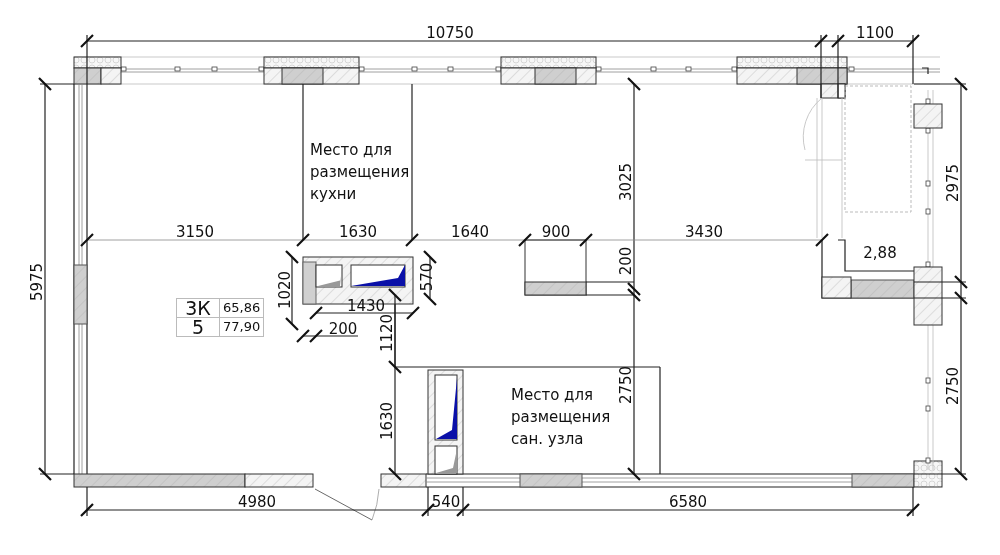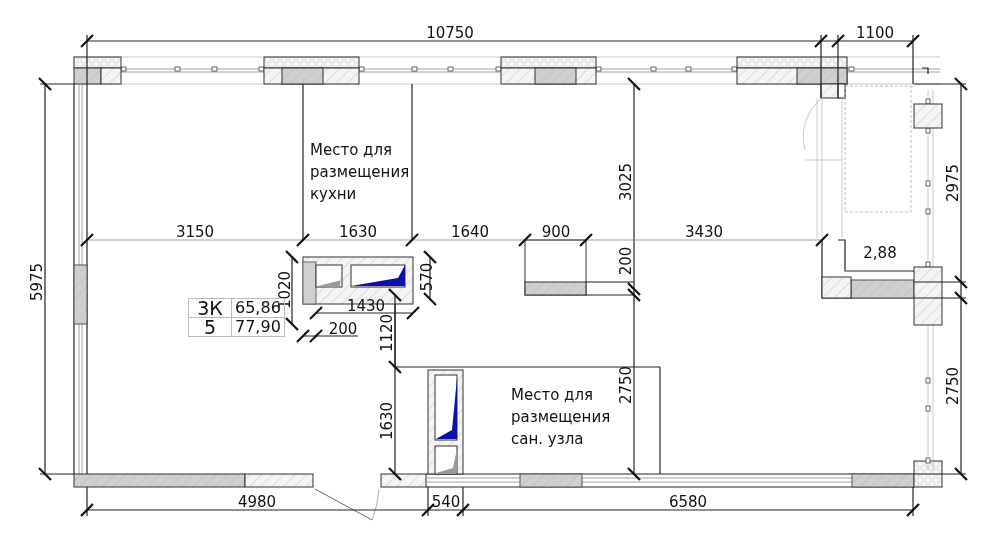--- a/index.html
+++ b/index.html
@@ -6,22 +6,22 @@
   body { width:1000px; height:555px; overflow:hidden; position:relative; font-family:"DejaVu Sans", sans-serif; }
   svg { position:absolute; left:0; top:0; }
   .dim { font-family:"DejaVu Sans", sans-serif; font-size:15px; fill:#111; }
   .room { font-family:"DejaVu Sans", sans-serif; font-size:15px; fill:#111; }
   .ln { stroke:#222; stroke-width:1.2; fill:none; }
   .thin { stroke:#888; stroke-width:0.8; fill:none; }
   .faint { stroke:#bbb; stroke-width:0.8; fill:none; }
   .tick { stroke:#111; stroke-width:2.2; }
   .wall-hatch { fill:url(#hatch); stroke:#333; stroke-width:1; }
   .wall-dots { fill:url(#dots); stroke:#333; stroke-width:1; }
-  .area-table { position:absolute; left:188px; top:298px; border-collapse:collapse; font-family:"DejaVu Sans", sans-serif;padding-left:34px; }
-  .area-table td { border:1px solid #bbb; padding:0 3px; line-height:18px; font-size:16px; color:#111; }
+  .area-table { position:absolute; left:176px; top:298px; border-collapse:collapse; font-family:"DejaVu Sans", sans-serif;padding-left:34px; }
+  .area-table td { border:1px solid #bbb; padding:0 3px; line-height:18px; font-size:13px; color:#111; }
   .area-table td.k { font-size:19px; text-align:center; width:36px; }
 </style>
 </head>
 <body>
 
 <svg width="1000" height="555" viewBox="0 0 1000 555">
   <defs>
     <pattern id="hatch" width="8" height="8" patternUnits="userSpaceOnUse" patternTransform="rotate(45)">
       <rect width="8" height="8" fill="#f4f4f4"></rect>
       <line x1="0" y1="0" x2="0" y2="8" stroke="#c4c4c4" stroke-width="1"></line>

